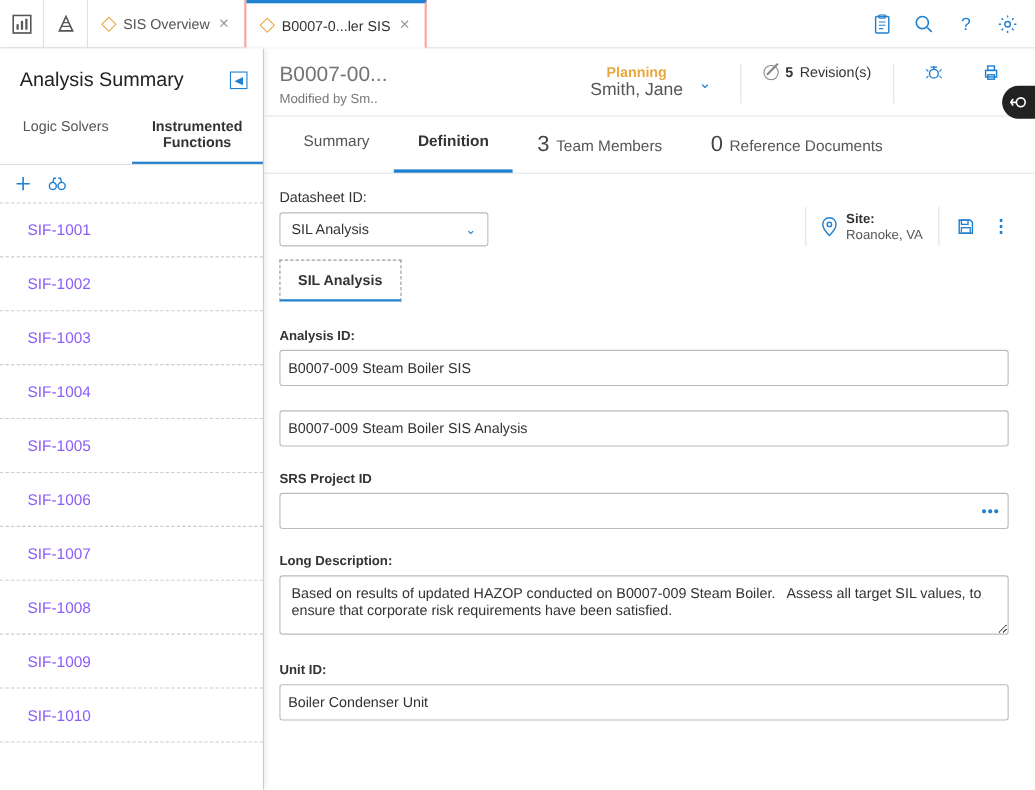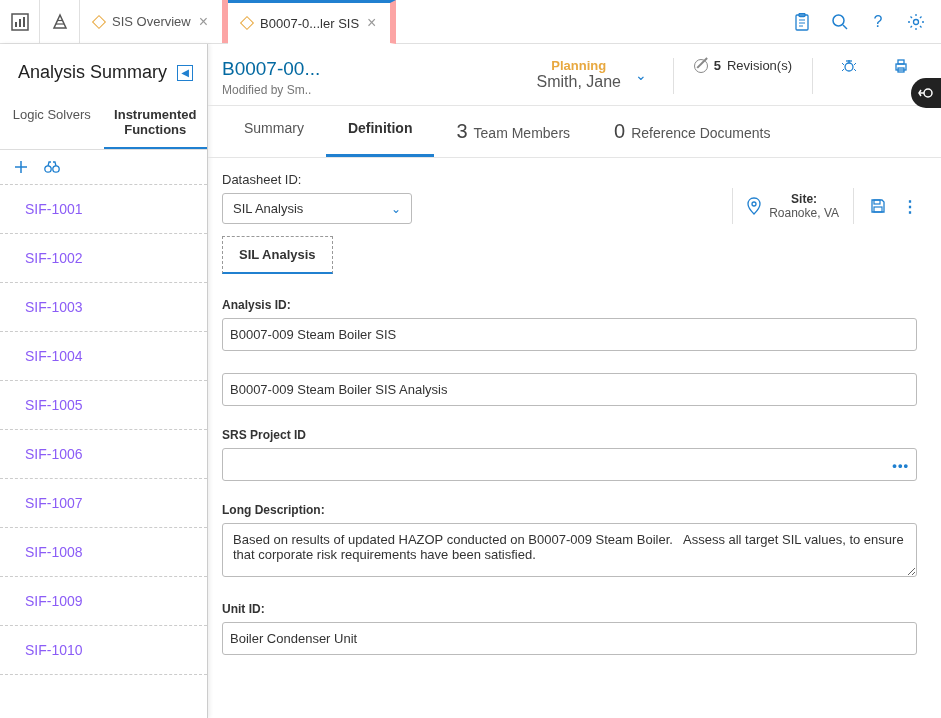--- a/index.html
+++ b/index.html
@@ -1,42 +1,42 @@
 <!DOCTYPE html>
 <html><head>
 <meta charset="utf-8">
 <style>
 * { box-sizing: border-box; margin: 0; padding: 0; }
 body { font-family: -apple-system, BlinkMacSystemFont, "Segoe UI", Arial, sans-serif; font-size: 13px; color: #333; background: #fff; width: 941px; height: 718px; overflow: hidden; position: relative; }
 .topbar { display: flex; align-items: stretch; height: 44px; border-bottom: 1px solid #e0e0e0; }
 .topbar-icon-btn { width: 40px; display: flex; align-items: center; justify-content: center; border-right: 1px solid #e0e0e0; cursor: pointer; color: #555; }
 .topbar-tabs { display: flex; align-items: stretch; flex: 1; }
-.tab { display: flex; align-items: center; padding: 5px 14px; gap: 8px; border-right: 6px solid #fca5a5; cursor: pointer; font-size: 13px; color: #555; position: relative; }
+.tab { display: flex; align-items: center; padding: 5px 14px; gap: 8px; border-right: 2px solid #fca5a5; cursor: pointer; font-size: 13px; color: #555; position: relative; }
 .tab.active { border-top: 3px solid #2080d0; border-bottom: 1px solid #fff; margin-bottom: -1px; color: #333; justify-content: center; }
 .tab-diamond { width: 10px; height: 10px; border: 1.5px solid #e8a83f; transform: rotate(45deg); }
 .tab-close { color: #999; font-size: 16px; cursor: pointer; }
 .topbar-actions { display: flex; align-items: center; gap: 4px; padding-right: 8px; }
 .action-icon { width: 34px; height: 34px; display: flex; align-items: center; justify-content: center; cursor: pointer; color: #2080d0; font-size: 18px; }
 .main { display: flex; height: calc(718px - 44px); }
-.sidebar { width: 208px; border-right: 1px solid #ccc; display: flex; flex-direction: column; box-shadow: 2px 0 4px rgba(0,0,0,0.07); }
+.sidebar { width: 240px; border-right: 1px solid #ccc; display: flex; flex-direction: column; box-shadow: 2px 0 4px rgba(0,0,0,0.07); }
 .sidebar-header { display: flex; align-items: center; justify-content: space-between; padding: 18px 14px 14px 18px; }
 .sidebar-title { font-size: 18px; font-weight: 400; color: #222; }
 .collapse-btn { color: #2080d0; cursor: pointer; border: 1px solid #2080d0; width: 16px; height: 16px; display: flex; align-items: center; justify-content: center; font-size: 10px; }
 .sidebar-tabs { display: flex; border-bottom: 1px solid #ddd; }
 .sidebar-tab { flex: 1; text-align: center; padding: 10px 4px; font-size: 13px; cursor: pointer; color: #555; }
 .sidebar-tab.active { font-weight: 600; border-bottom: 2px solid #2080d0; color: #333; }
 .sidebar-toolbar { display: flex; gap: 16px; padding: 10px 14px; border-bottom: 1px dashed #ccc; }
 .sidebar-toolbar-btn { color: #2080d0; cursor: pointer; font-size: 16px; }
 .sidebar-list { flex: 1; overflow-y: auto; }
 .list-item { padding: 16px 25px; border-bottom: 1px dashed #ccc; cursor: pointer; font-size: 14px; color: #8b5cf6; }
 .content { flex: 1; display: flex; flex-direction: column; overflow: hidden; }
 .content-header { padding: 14px 24px 8px 14px; border-bottom: 1px solid #e5e5e5; }
 .content-header-row { display: flex; align-items: flex-start; gap: 20px; }
 .content-title-block { min-width: 180px; }
-.content-title { font-size: 19px; color: #0369a1; }
+.content-title { font-size: 19px; color: #737373; }
 .content-subtitle { font-size: 12px; color: #777; margin-top: 3px; }
 .status-block { display: flex; align-items: center; gap: 8px; margin-left: auto; }
 .status-inner { text-align: center; }
 .status-label { color: #e8a83f; font-weight: 600; font-size: 13px; }
 .status-name { color: #555; font-size: 16px; }
 .chevron-down { color: #2080d0; cursor: pointer; font-size: 14px; padding: 0 6px; }
 .divider-v { width: 1px; height: 36px; background: #e0e0e0; }
 .revisions { display: flex; align-items: center; gap: 6px; color: #333; font-size: 13px; cursor: pointer; }
 .rev-icon { color: #888; width: 14px; height: 14px; border: 1.5px solid #888; border-radius: 50%; position: relative; }
 .rev-icon::after { content: ''; position: absolute; top: 2px; left: 0; width: 14px; height: 1.5px; background: #888; transform: rotate(-45deg); transform-origin: center; }
@@ -48,21 +48,21 @@
 .content-body { flex: 1; overflow-y: auto; padding: 14px 24px 20px 14px; }
 .datasheet-row { display: flex; align-items: flex-end; justify-content: space-between; margin-bottom: 12px; }
 .datasheet-left { }
 .ds-label { font-size: 13px; color: #333; margin-bottom: 6px; display: block; }
 .ds-select { display: flex; align-items: center; justify-content: space-between; border: 1px solid #bbb; border-radius: 3px; padding: 7px 10px; width: 190px; cursor: pointer; font-size: 13px; }
 .ds-select-arrow { color: #2080d0; font-size: 12px; }
 .datasheet-right { display: flex; align-items: center; gap: 16px; }
 .site-block { display: flex; align-items: center; gap: 8px; border-left: 1px solid #e0e0e0; border-right: 1px solid #e0e0e0; padding: 4px 14px; }
 .site-pin { color: #2080d0; font-size: 16px; }
 .site-text { font-size: 12px; }
-.site-label { font-weight: 600; color: #333; text-align: center; }
+.site-label { font-weight: 600; color: #333; }
 .site-value { color: #555; }
 .save-icon, .more-icon { color: #2080d0; cursor: pointer; font-size: 16px; }
 .more-icon { font-weight: bold; letter-spacing: -1px; }
 .sub-tab { display: inline-block; border: 1px dashed #999; border-bottom: 2px solid #2080d0; padding: 10px 16px; font-size: 13px; font-weight: 600; color: #333; margin-bottom: 24px; }
 .form-group { margin-bottom: 22px; }
 .form-label { font-size: 12px; font-weight: 600; color: #333; display: block; margin-bottom: 6px; }
 .form-input { width: 100%; border: 1px solid #bbb; border-radius: 3px; padding: 8px 7px; font-size: 13px; color: #333; font-family: inherit; }
 .form-input.with-dots { padding-right: 30px; }
 .input-wrap { position: relative; }
 .input-dots { position: absolute; right: 8px; top: 50%; transform: translateY(-50%); color: #2080d0; font-weight: bold; cursor: pointer; letter-spacing: 1px; }

